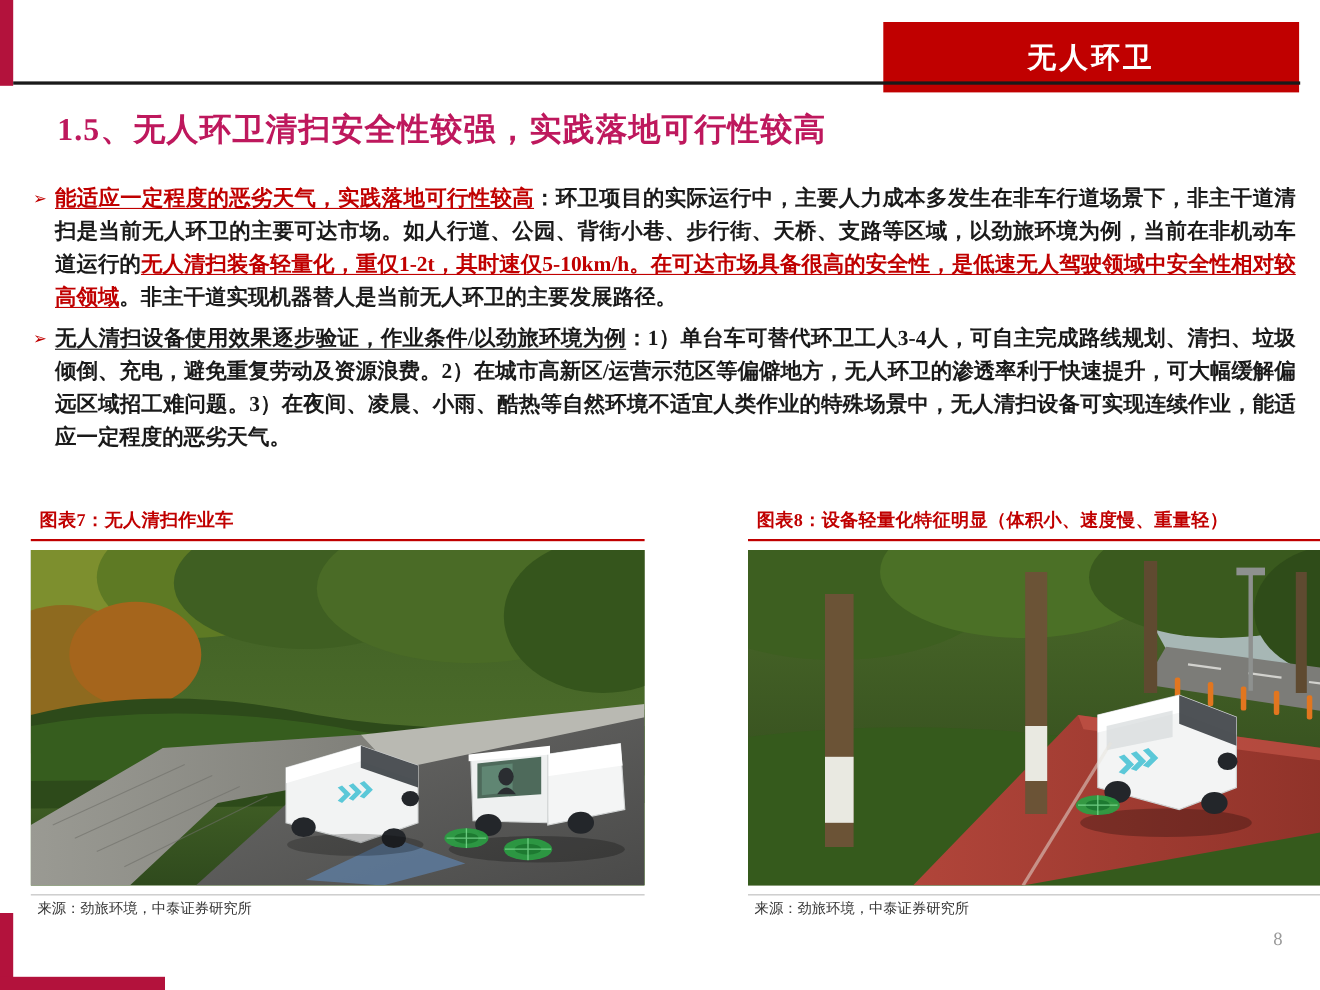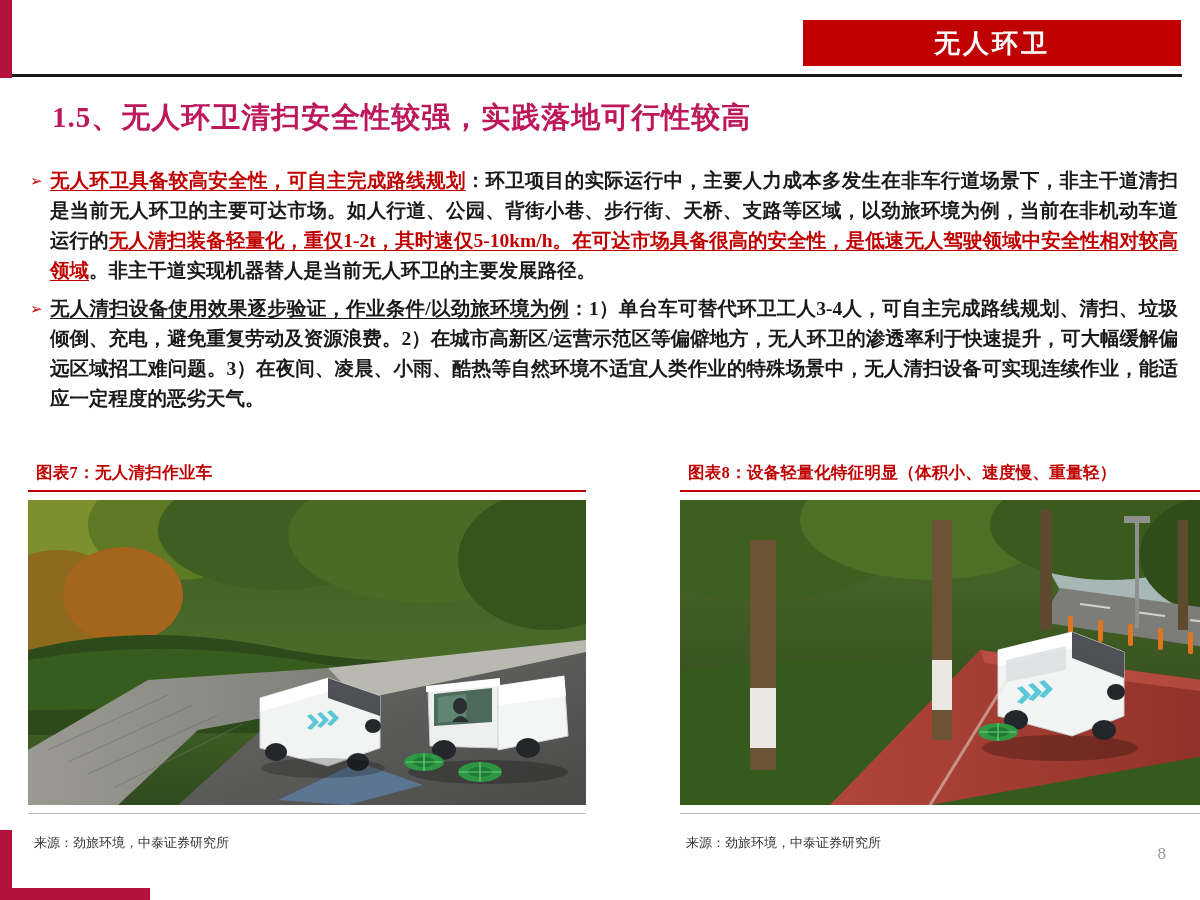--- a/index.html
+++ b/index.html
@@ -28,21 +28,21 @@
   }
   .bottom-bar {
     position: absolute; left: 0; bottom: 0;
     width: 150px; height: 12px;
     background: #b3123c;
   }
   
   .header-block {
     position: absolute;
     left: 803px; top: 20px;
-    width: 378px; height: 46px;
+    width: 378px; height: 64px;
     background: #c00000;
     display: flex; align-items: center; justify-content: center;
   }
   .header-block span {
     color: #ffffff;
     font-size: 26px;
     font-weight: bold;
     letter-spacing: 3px;
   }
   .header-rule {
@@ -128,21 +128,21 @@
     overflow: hidden;
     background: #4c6b2f;
   }
   .fig-source {
     margin-top: 8px;
     font-size: 13px;
     color: #333333;
     font-family: "Liberation Serif", serif;
     padding-left: 6px;
     border-top: 1px solid #bbbbbb;
-    padding-top: 20px;
+    padding-top: 3px;
   }
   .page-number {
     position: absolute;
     right: 34px; bottom: 36px;
     font-size: 17px;
     color: #999999;
     font-family: "Liberation Serif", serif;
   }
 </style>
 </head>
@@ -159,21 +159,21 @@
   </div>
   <div class="header-rule"></div>
 
   <div class="section-title">1.5、无人环卫清扫安全性较强，实践落地可行性较高</div>
 
   <div class="body">
 
     <div class="bullet-row">
       <div class="bullet-marker">➢</div>
       <div class="bullet-text">
-        <span class="red-ul">无人环卫具备较高安全性，可自主完成路线规划</span><span>：环卫项目的实际运行中，主要人力成本多发生在非车行道场景下，非主干道清扫是当前无人环卫的主要可达市场。如人行道、公园、背街小巷、步行街、天桥、支路等区域，以劲旅环境为例，当前在非机动车道运行的</span><span class="red-ul">无人清扫装备轻量化，重仅1-2t，其时速仅5-10km/h。在可达市场具备很高的安全性，是低速无人驾驶领域中安全性相对较高领域</span><span>。非主干道实现机器替人是当前无人环卫的主要发展路径。</span>
+        <span class="red-ul">能适应一定程度的恶劣天气，实践落地可行性较高</span><span>：环卫项目的实际运行中，主要人力成本多发生在非车行道场景下，非主干道清扫是当前无人环卫的主要可达市场。如人行道、公园、背街小巷、步行街、天桥、支路等区域，以劲旅环境为例，当前在非机动车道运行的</span><span class="red-ul">无人清扫装备轻量化，重仅1-2t，其时速仅5-10km/h。在可达市场具备很高的安全性，是低速无人驾驶领域中安全性相对较高领域</span><span>。非主干道实现机器替人是当前无人环卫的主要发展路径。</span>
       </div>
     </div>
 
     <div class="bullet-row">
       <div class="bullet-marker">➢</div>
       <div class="bullet-text">
         <span class="black-ul">无人清扫设备使用效果逐步验证，作业条件/以劲旅环境为例</span><span>：1）单台车可替代环卫工人3-4人，可自主完成路线规划、清扫、垃圾倾倒、充电，避免重复劳动及资源浪费。2）在城市高新区/运营示范区等偏僻地方，无人环卫的渗透率利于快速提升，可大幅缓解偏远区域招工难问题。3）在夜间、凌晨、小雨、酷热等自然环境不适宜人类作业的特殊场景中，无人清扫设备可实现连续作业，能适应一定程度的恶劣天气。</span>
       </div>
     </div>
 

